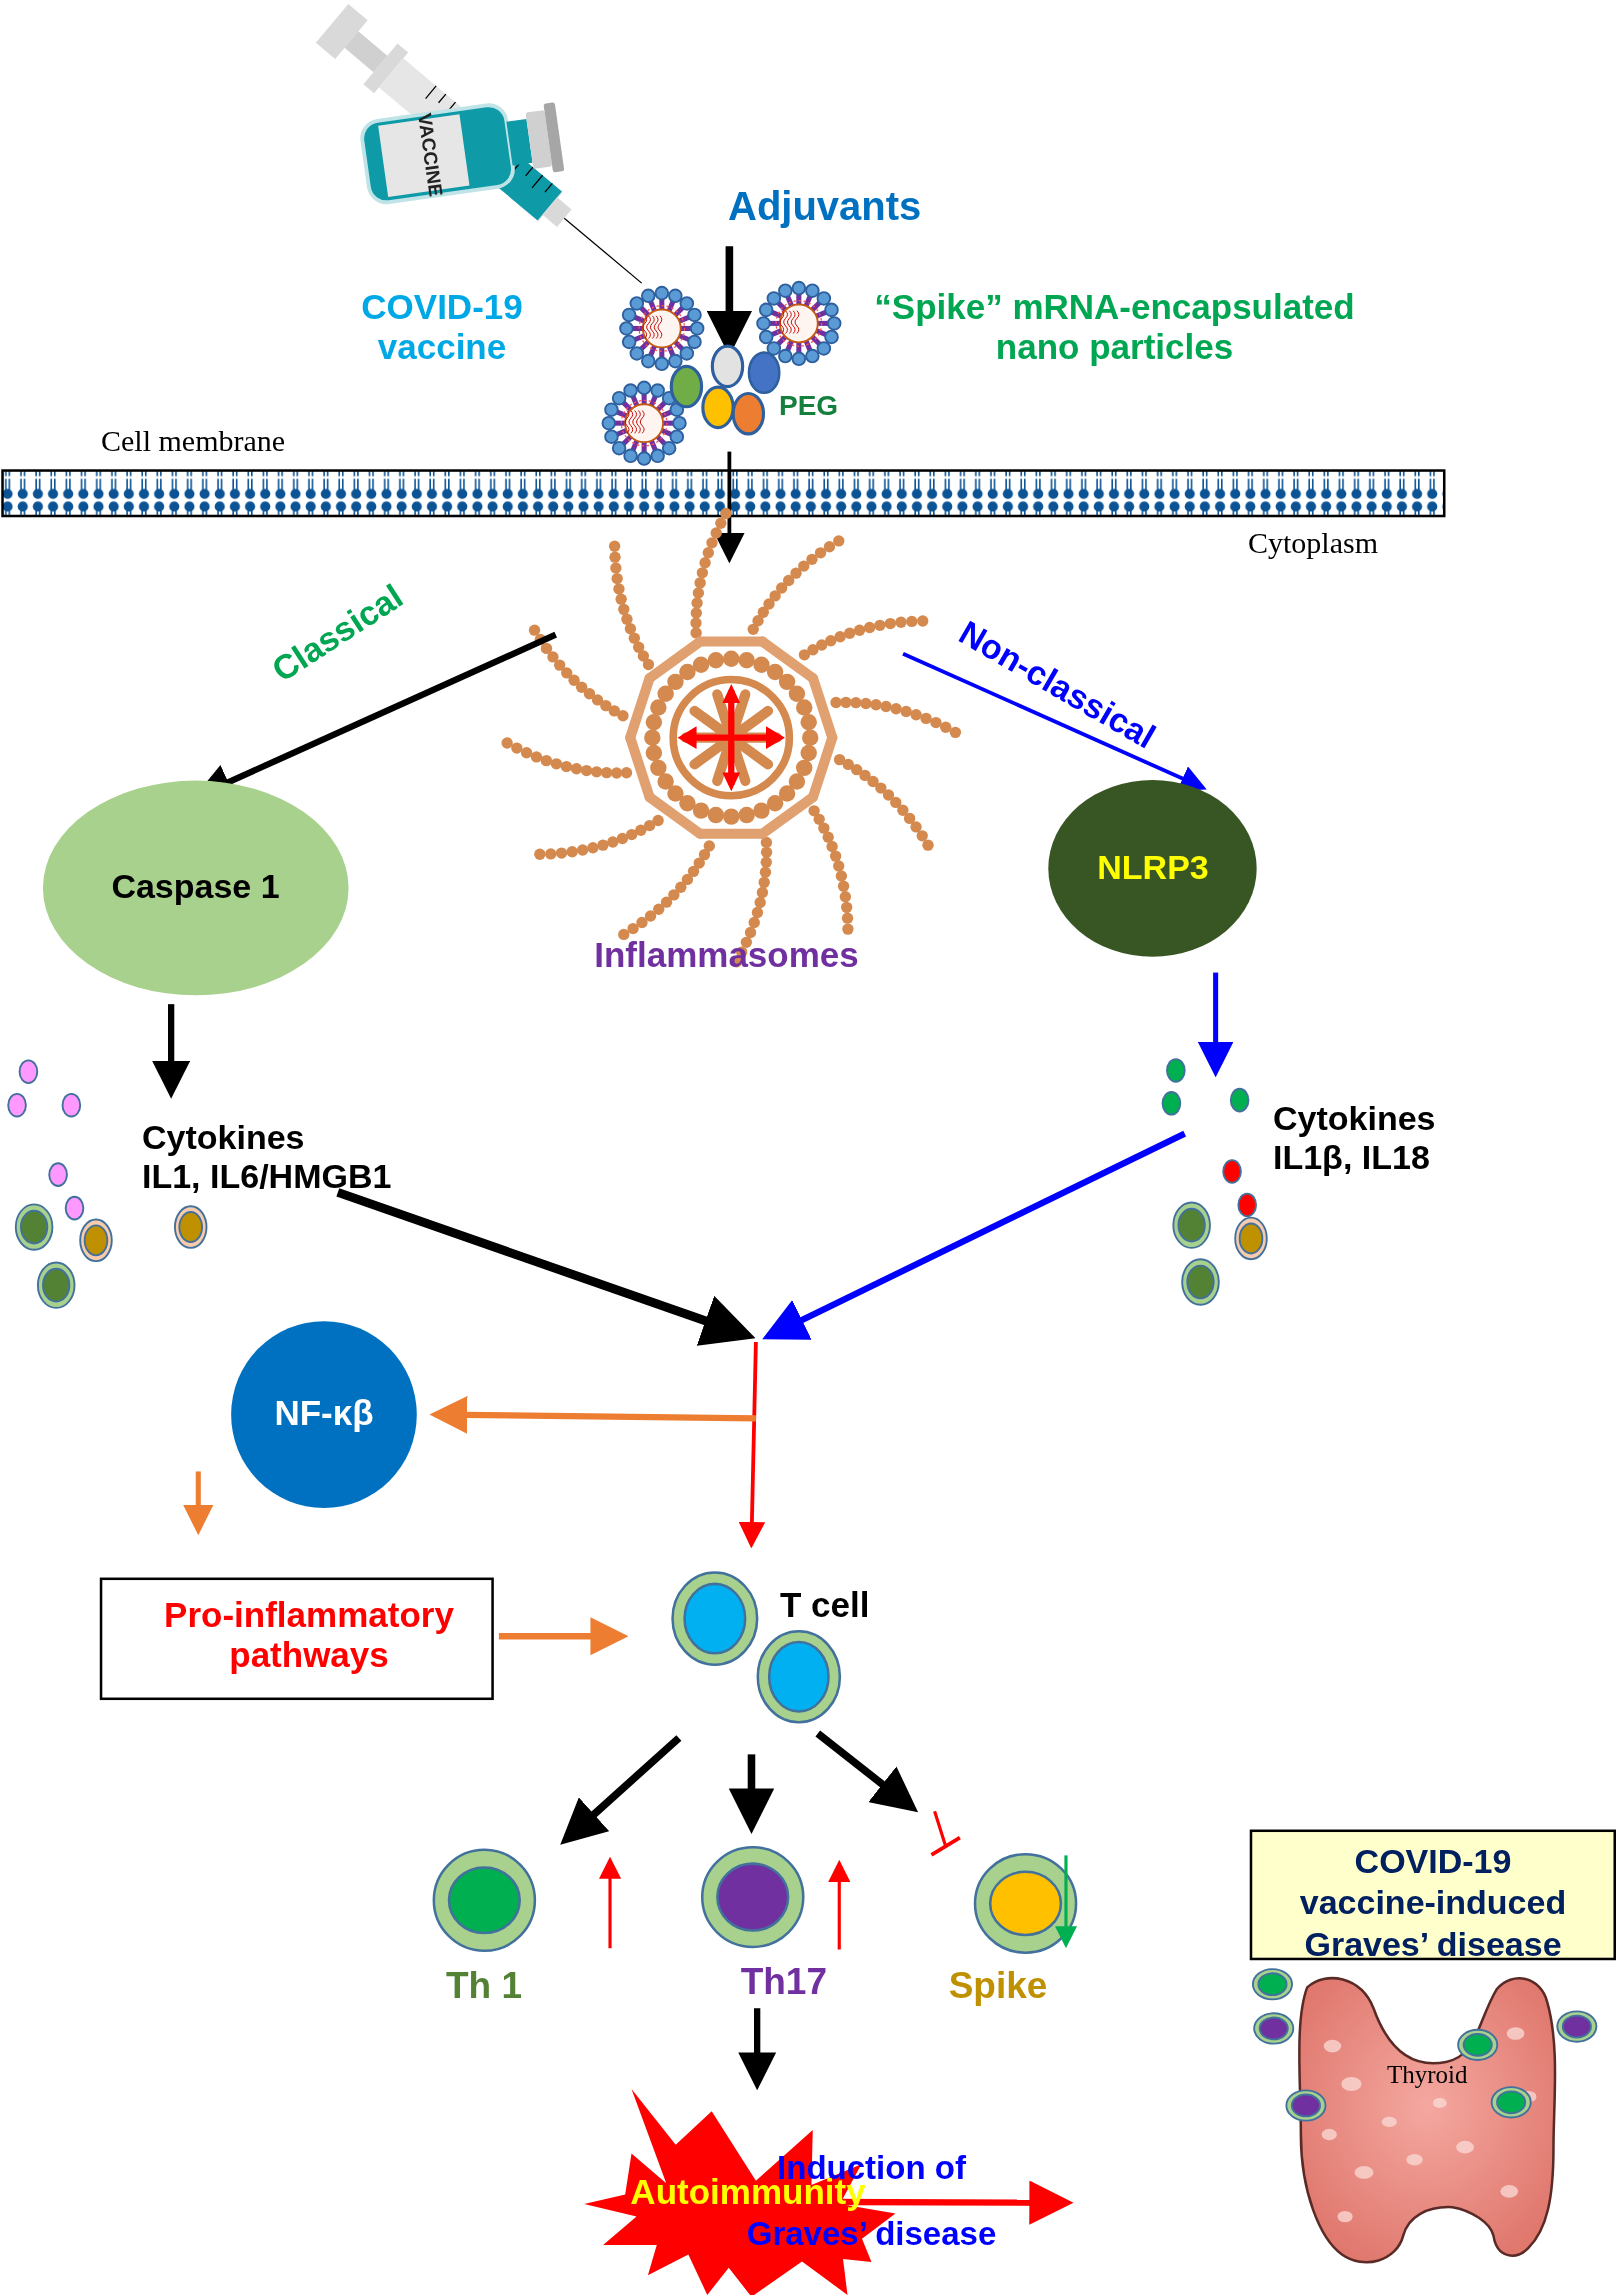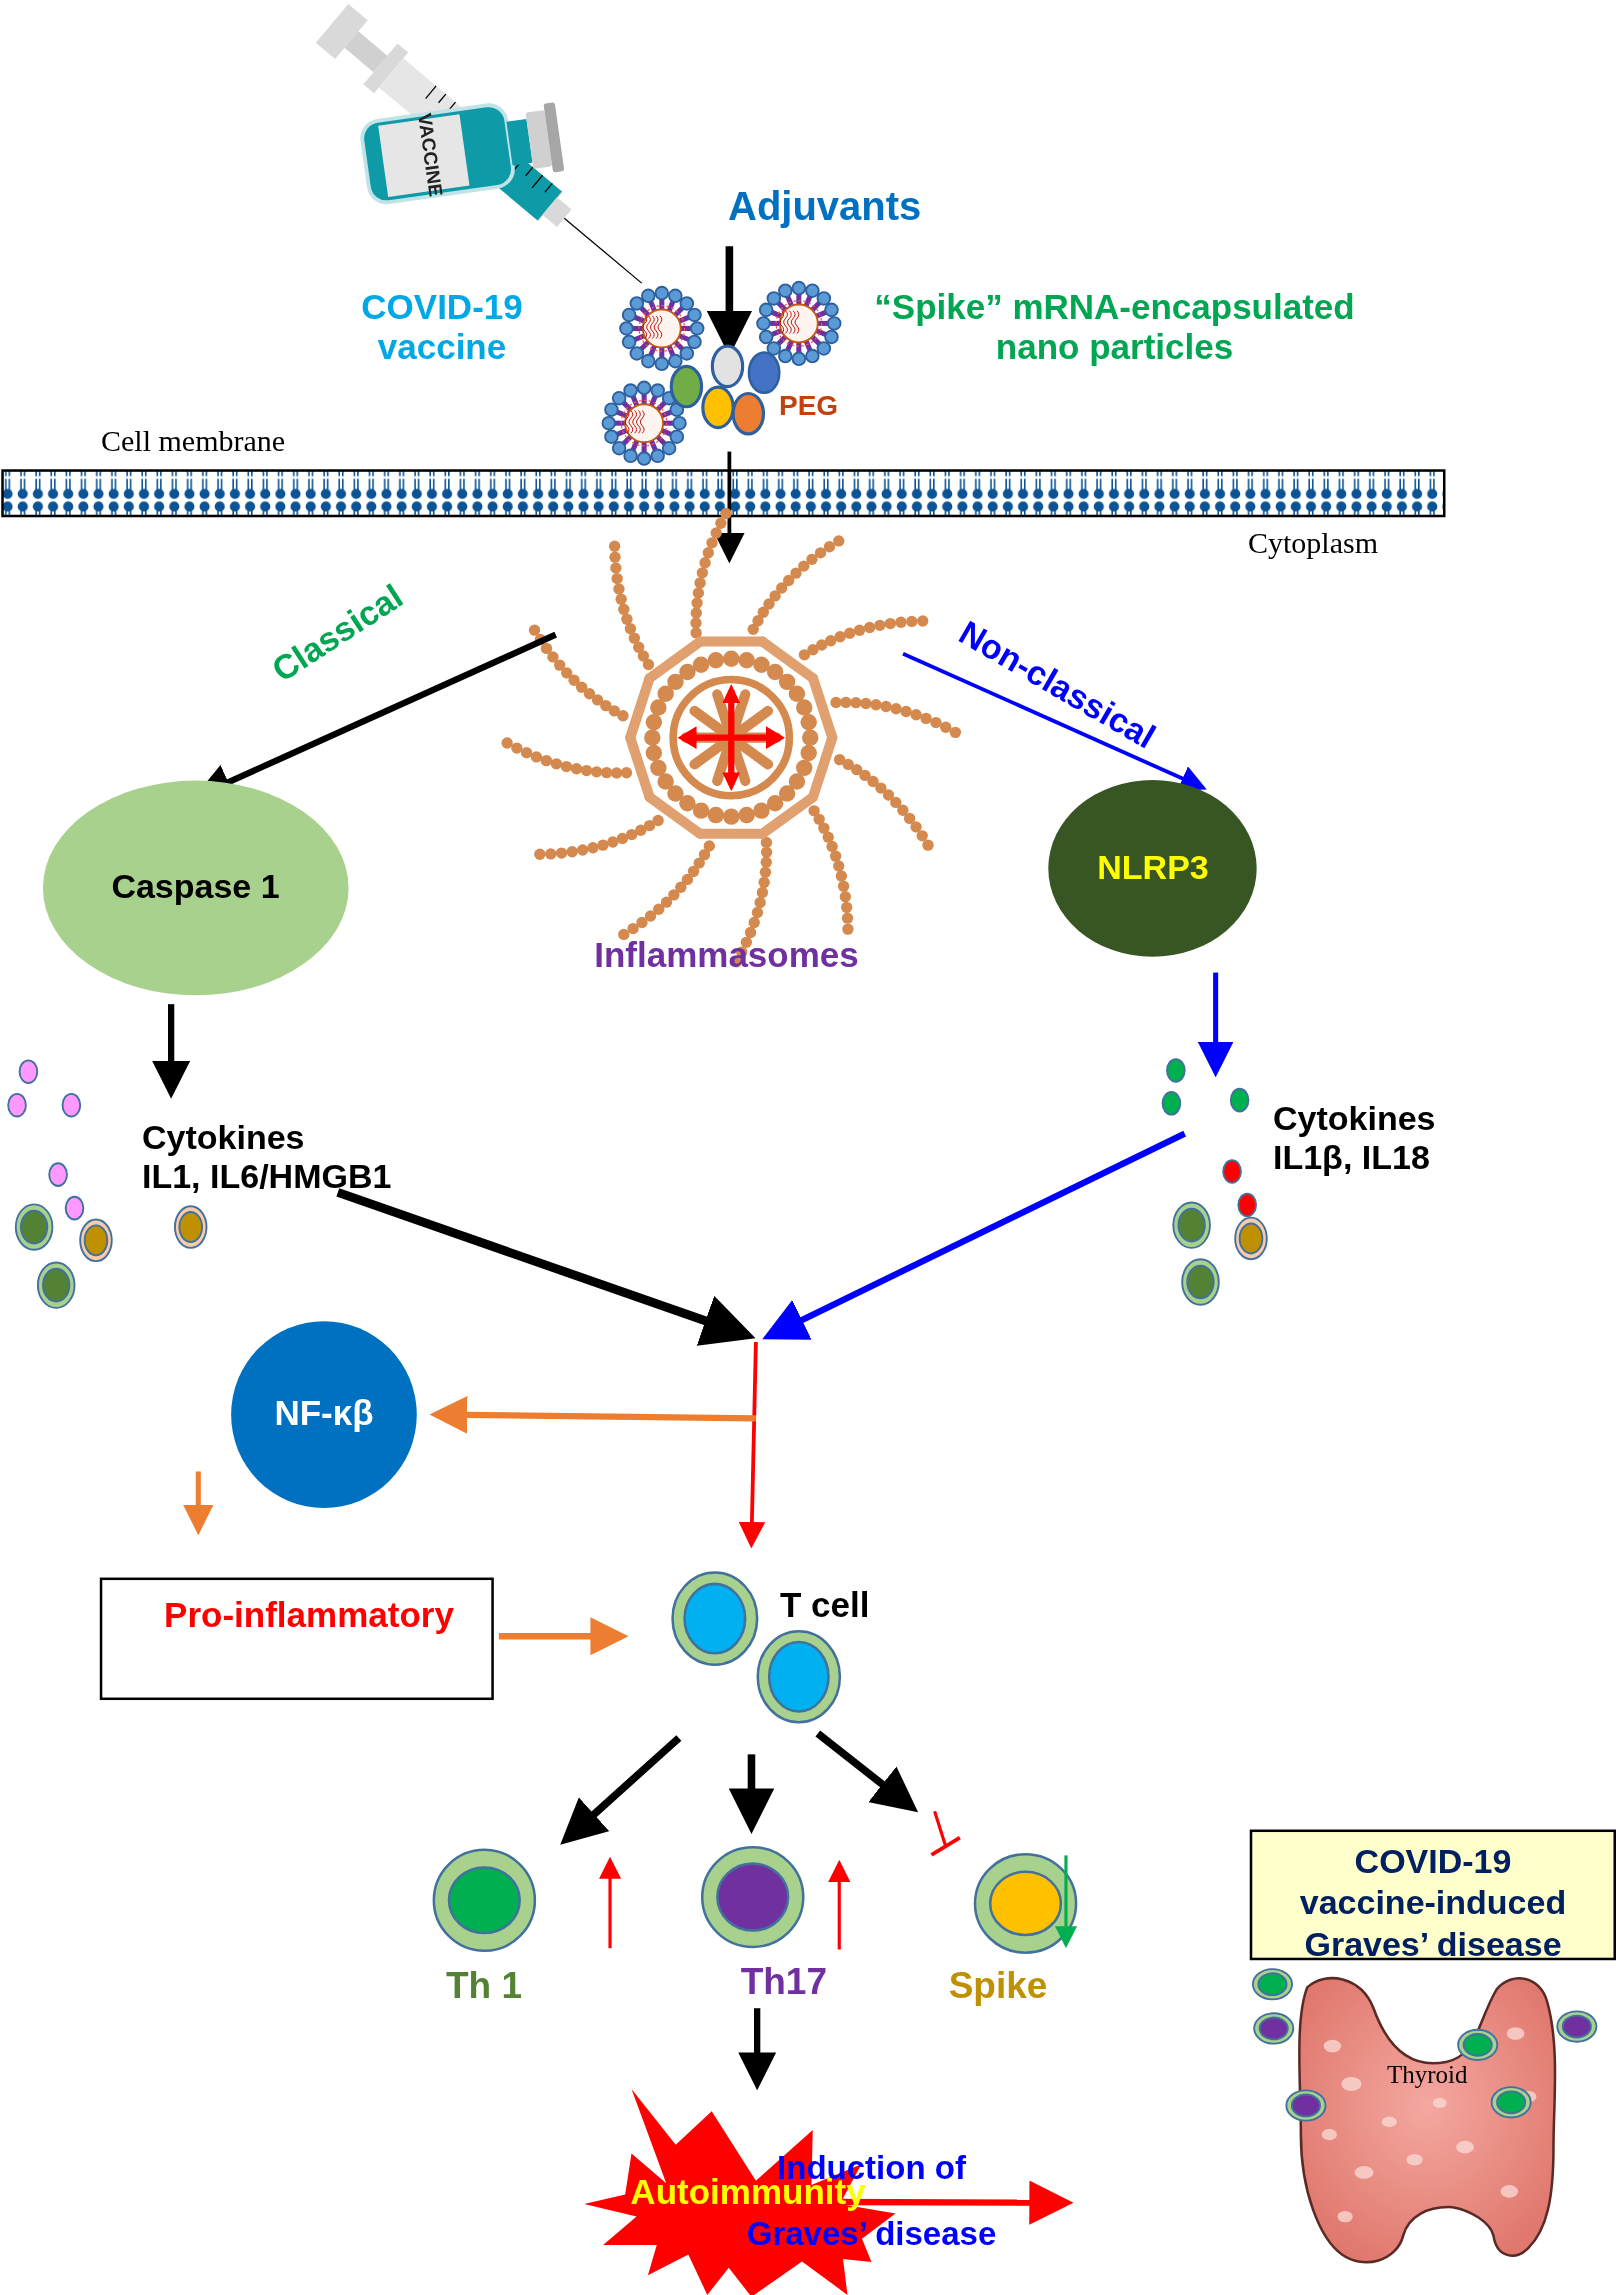--- a/index.html
+++ b/index.html
@@ -630,21 +630,21 @@
 <div class="lbl center" style="left:341px;top:287px;width:202px;font-size:35px;color:#00A9E6;">
   <div>COVID-19</div>
   <div>vaccine</div>
 </div>
 
 <div class="lbl center" style="left:843px;top:287px;width:543px;font-size:35px;color:#00A651;">
   <div>“Spike” mRNA-encapsulated</div>
   <div>nano particles</div>
 </div>
 
-<div class="lbl" style="left:779px;top:390px;font-size:28px;color:#c2410c;">PEG</div>
+<div class="lbl" style="left:779px;top:390px;font-size:28px;color:#15803d;">PEG</div>
 
 <div class="lbl serif" style="left:101px;top:424px;font-size:30px;color:#000;">Cell membrane</div>
 <div class="lbl serif" style="left:1248px;top:526px;font-size:30px;color:#000;">Cytoplasm</div>
 
 <div class="lbl" style="left:265px;top:657px;font-size:34px;color:#00A651;transform:rotate(-33deg);transform-origin:left top;">Classical</div>
 <div class="lbl" style="left:972px;top:613px;font-size:34px;color:#0000FF;transform:rotate(30deg);transform-origin:left top;">Non-classical</div>
 
 <div class="lbl center" style="left:44px;top:867px;width:303px;font-size:34px;color:#000;">Caspase 1</div>
 <div class="lbl center" style="left:1049px;top:848px;width:208px;font-size:34px;color:#FFFF00;">NLRP3</div>
 
@@ -656,20 +656,21 @@
 </div>
 <div class="lbl" style="left:1273px;top:1099px;font-size:34px;color:#000;">
   <div>Cytokines</div>
   <div>IL1β, IL18</div>
 </div>
 
 <div class="lbl center" style="left:231px;top:1393px;width:186px;font-size:35px;color:#FFFFFF;">NF-κβ</div>
 
 <div class="lbl center" style="left:101px;top:1595px;width:416px;font-size:35px;color:#FF0000;">
   <div>Pro-inflammatory</div>
+  <div>pathways</div>
 </div>
 
 <div class="lbl" style="left:780px;top:1585px;font-size:35px;color:#000;">T cell</div>
 
 <div class="lbl center" style="left:421px;top:1965px;width:126px;font-size:37px;color:#548235;">Th 1</div>
 <div class="lbl center" style="left:701px;top:1961px;width:126px;font-size:37px;color:#7030A0;text-align:right;">Th17</div>
 <div class="lbl center" style="left:935px;top:1965px;width:126px;font-size:37px;color:#BF9000;">Spike</div>
 
 <div class="lbl center" style="left:606px;top:2172px;width:284px;font-size:35px;color:#FFFF00;">Autoimmunity</div>
 

